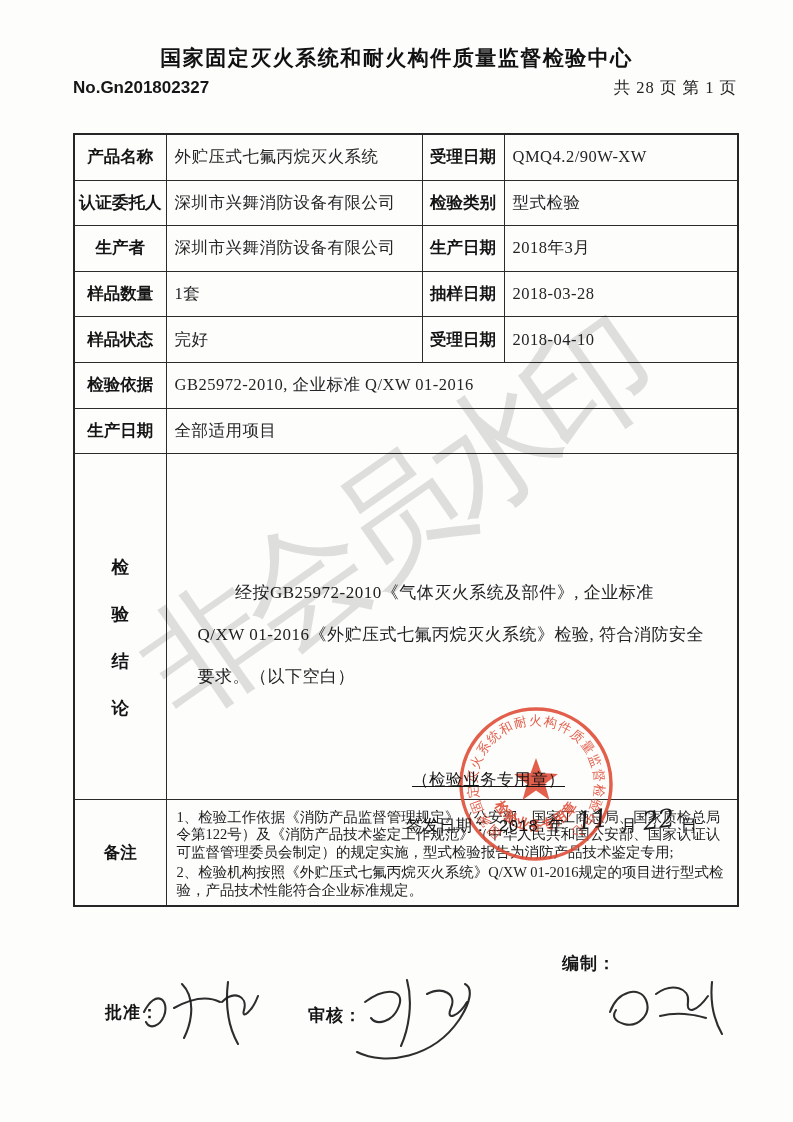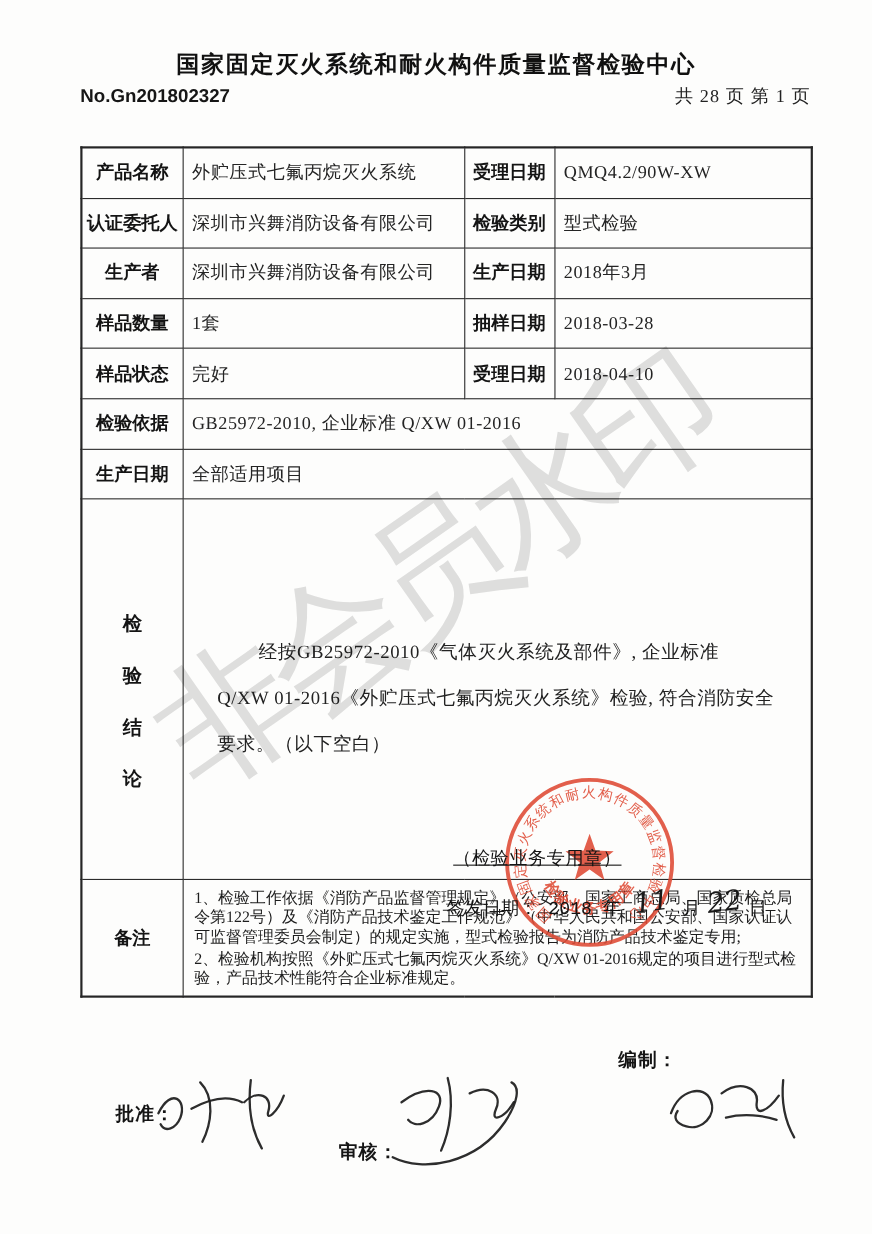--- a/index.html
+++ b/index.html
@@ -170,21 +170,21 @@
       <textPath href="#sealBot" startOffset="50%" text-anchor="middle">检验业务专用章</textPath>
     </text>
   </svg>
 
   <div class="stamp-note">（检验业务专用章）</div>
   <div class="issue-line">
     <span>签发日期：</span><span class="gap10">2018</span><span class="gap10">年</span><span class="hw gap12">11</span><span class="gap12">月</span><span class="hw gap6">22</span><span class="gap6">日</span>
   </div>
 
   <div class="foot-lbl" style="left:73px;top:1001px;margin-left:32px;">批准：</div>
-  <div class="foot-lbl" style="left:308px;top:1036px;">审核：</div>
+  <div class="foot-lbl" style="left:308px;top:1004px;">审核：</div>
   <div class="foot-lbl" style="left:562px;top:952px;">编制：</div>
 
   <svg class="sig" style="left:130px;top:972px;" width="150" height="78" viewBox="0 0 150 78">
     <path d="M14,40 C26,16 40,28 34,44 C30,54 20,58 16,50"></path>
     <path d="M52,12 C66,26 62,50 54,66"></path>
     <path d="M44,36 C62,26 78,24 90,30"></path>
     <path d="M98,10 C95,34 99,56 108,72"></path>
     <path d="M92,30 C104,18 118,24 114,38 C111,48 122,40 128,24"></path>
   </svg>
   <svg class="sig" style="left:345px;top:972px;" width="152" height="98" viewBox="0 0 152 98">

